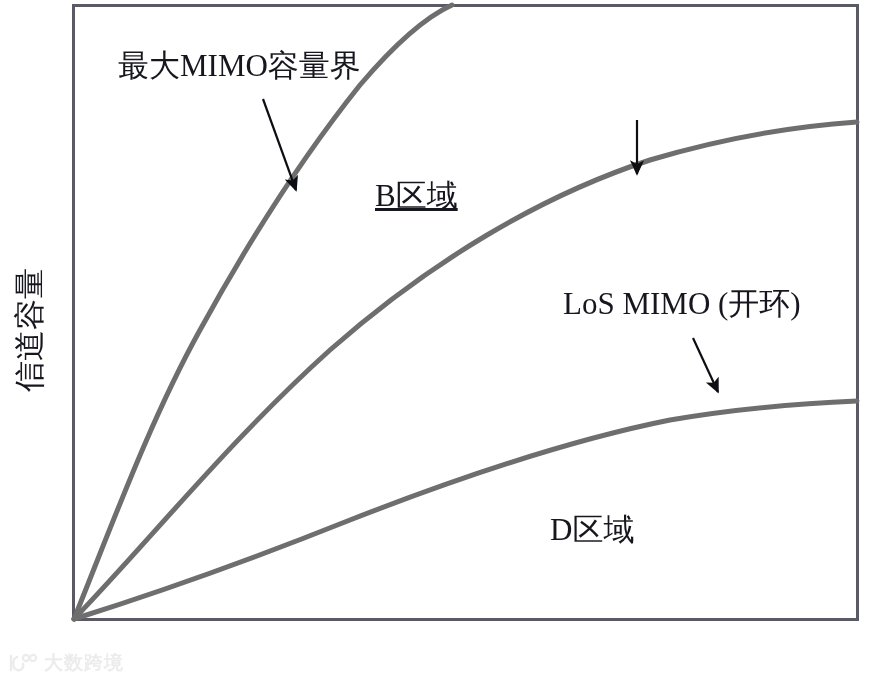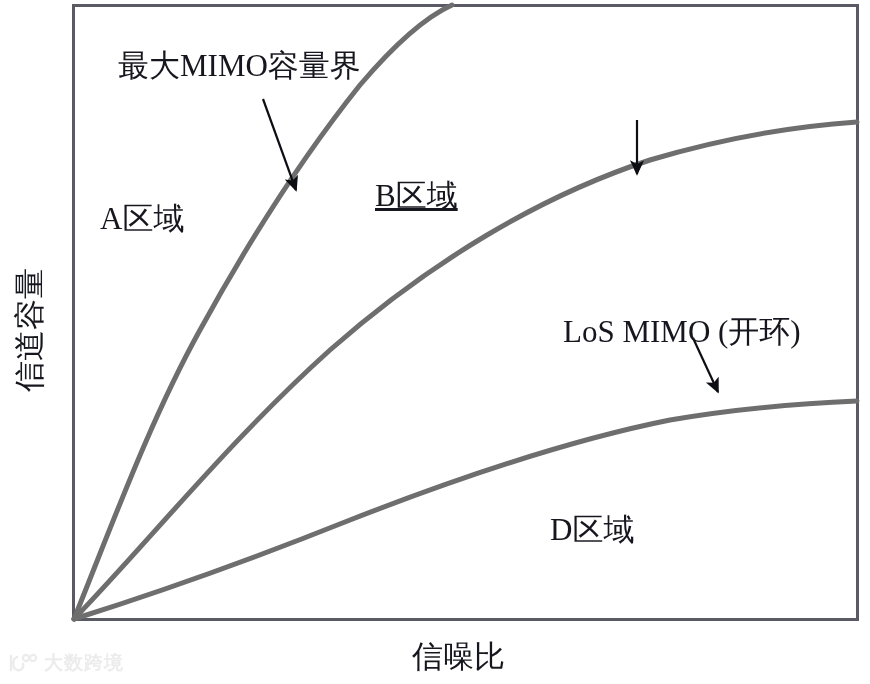--- a/index.html
+++ b/index.html
@@ -117,30 +117,28 @@
     <line x1="263" y1="99" x2="296" y2="190" stroke="#0d0d14" stroke-width="2.2" marker-end="url(#arrowhead)"></line>
 
     <line x1="637" y1="120" x2="637" y2="174" stroke="#0d0d14" stroke-width="2.2" marker-end="url(#arrowhead)"></line>
 
     <line x1="693" y1="338" x2="718" y2="392" stroke="#0d0d14" stroke-width="2.2" marker-end="url(#arrowhead)"></line>
   </svg>
 
   <div class="txt annot-label" style="left:118px; top:50px;">最大MIMO容量界</div>
 
 
-  <div class="txt annot-label" style="left:563px; top:288px;margin-top:28px;">LoS MIMO (开环)</div>
+  <div class="txt annot-label" style="left:563px; top:288px;">LoS MIMO (开环)</div>
 
-  <div class="txt region-label" style="left:100px; top:203px;">A区域</div>
 
   <div class="txt region-label" style="left:375px; top:180px;text-decoration:underline;">B区域</div>
 
 
   <div class="txt region-label" style="left:550px; top:514px;">D区域</div>
 
-  <div class="txt axis-label" style="left:412px; top:641px;">信噪比</div>
 
   <div id="ylabel-wrap">
     <div id="ylabel">信道容量</div>
   </div>
 
   <div id="watermark">
     <svg id="wm-mark" width="30" height="22" viewBox="0 0 30 22">
       <path d="M3,4 L3,18" stroke="#ececec" stroke-width="2.4" fill="none" stroke-linecap="round"></path>
       <path d="M9,5 C4,7 4,16 9,18 C13,19 16,16 15,12" stroke="#ececec" stroke-width="2.4" fill="none" stroke-linecap="round"></path>
       <circle cx="18" cy="6" r="3.1" fill="none" stroke="#ececec" stroke-width="2.2"></circle>

